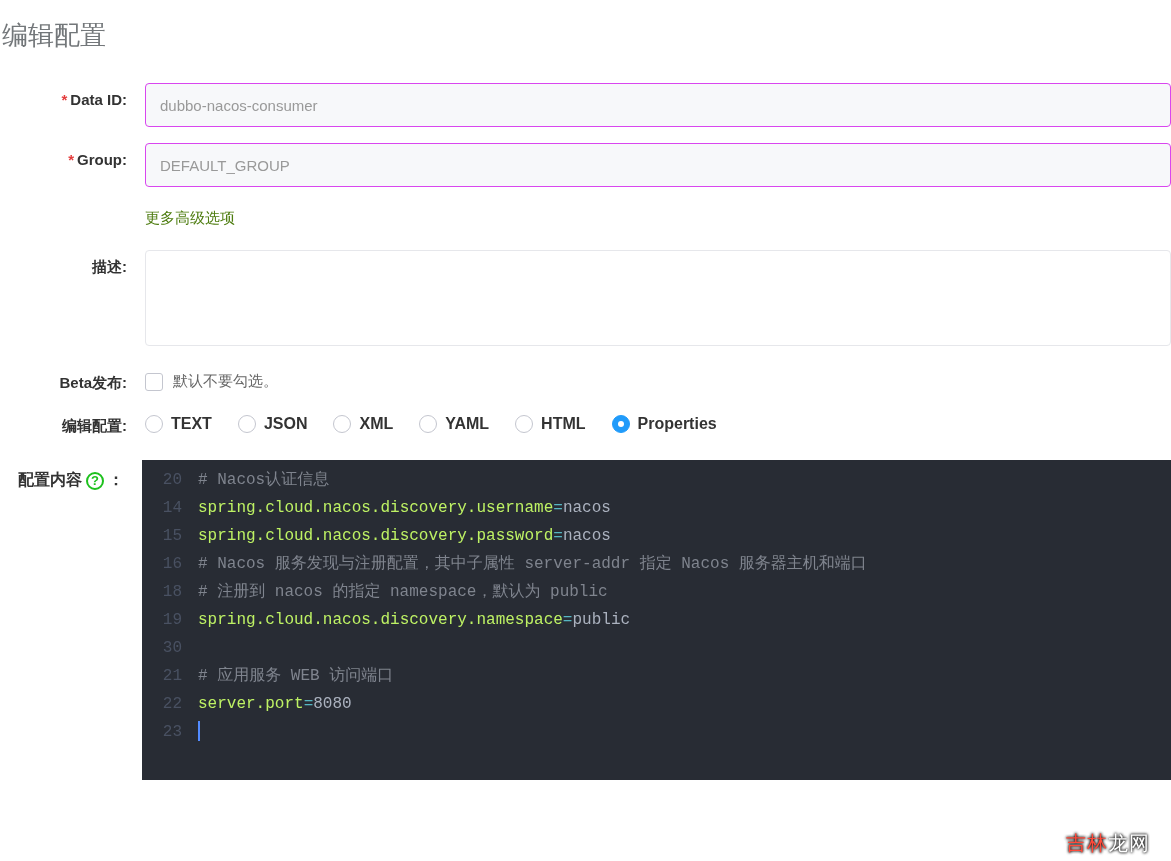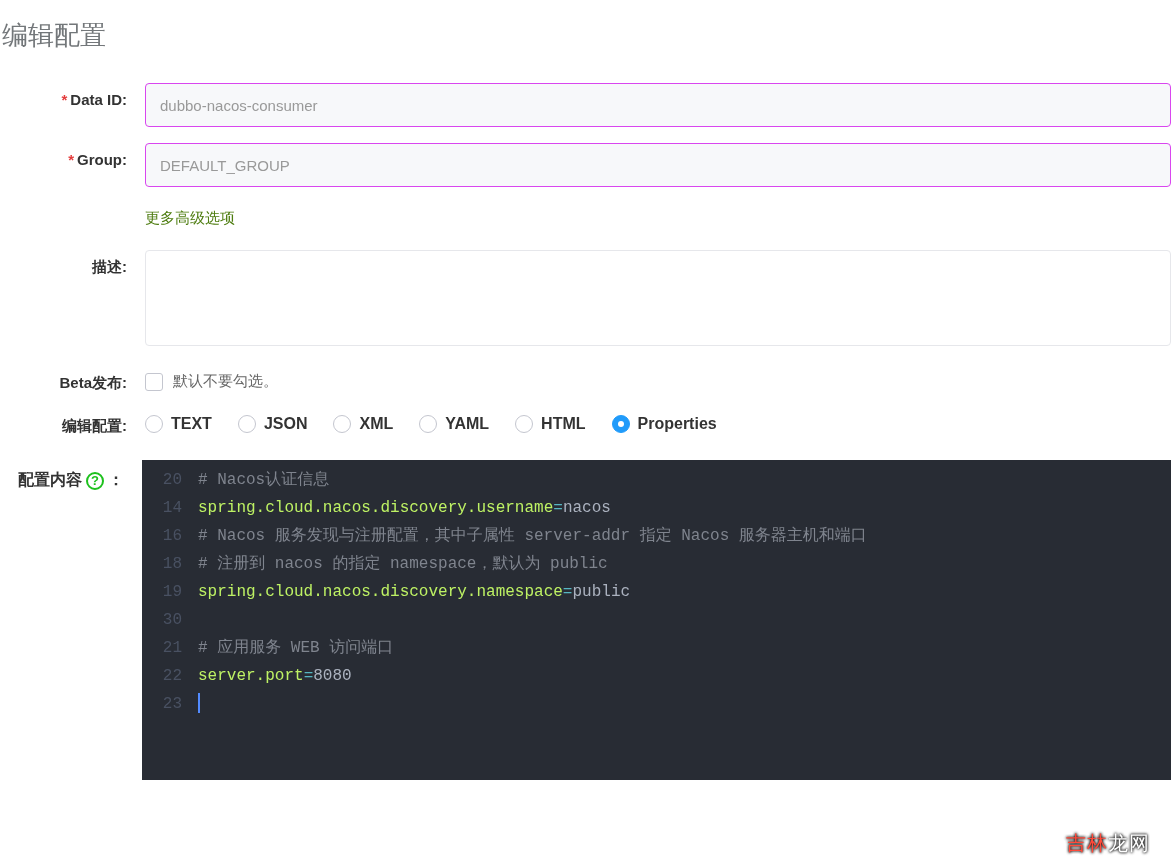--- a/index.html
+++ b/index.html
@@ -263,20 +263,21 @@
 
 <div class="form-row editor-row">
   <div class="editor-label-col">
     <span>配置内容</span>
     <span class="help-icon">?</span>
     <span>：</span>
   </div>
   <div class="editor" id="editor">
       <div class="code-line"><div class="gutter">20</div><div class="code"><span class="tok-comment"># Nacos认证信息</span></div></div>
       <div class="code-line"><div class="gutter">14</div><div class="code"><span class="tok-key">spring.cloud.nacos.discovery.username</span><span class="tok-op">=</span><span class="tok-val">nacos</span></div></div>
+      <div class="code-line"><div class="gutter">15</div><div class="code"><span class="tok-key">spring.cloud.nacos.discovery.password</span><span class="tok-op">=</span><span class="tok-val">nacos</span></div></div>
       <div class="code-line"><div class="gutter">16</div><div class="code"><span class="tok-comment"># Nacos 服务发现与注册配置，其中子属性 server-addr 指定 Nacos 服务器主机和端口</span></div></div>
       <div class="code-line"><div class="gutter">18</div><div class="code"><span class="tok-comment"># 注册到 nacos 的指定 namespace，默认为 public</span></div></div>
       <div class="code-line"><div class="gutter">19</div><div class="code"><span class="tok-key">spring.cloud.nacos.discovery.namespace</span><span class="tok-op">=</span><span class="tok-val">public</span></div></div>
       <div class="code-line"><div class="gutter">30</div><div class="code"></div></div>
       <div class="code-line"><div class="gutter">21</div><div class="code"><span class="tok-comment"># 应用服务 WEB 访问端口</span></div></div>
       <div class="code-line"><div class="gutter">22</div><div class="code"><span class="tok-key">server.port</span><span class="tok-op">=</span><span class="tok-val">8080</span></div></div>
       <div class="code-line cursor-line"><div class="gutter">23</div><div class="code"></div></div>
     </div>
 </div>
 

